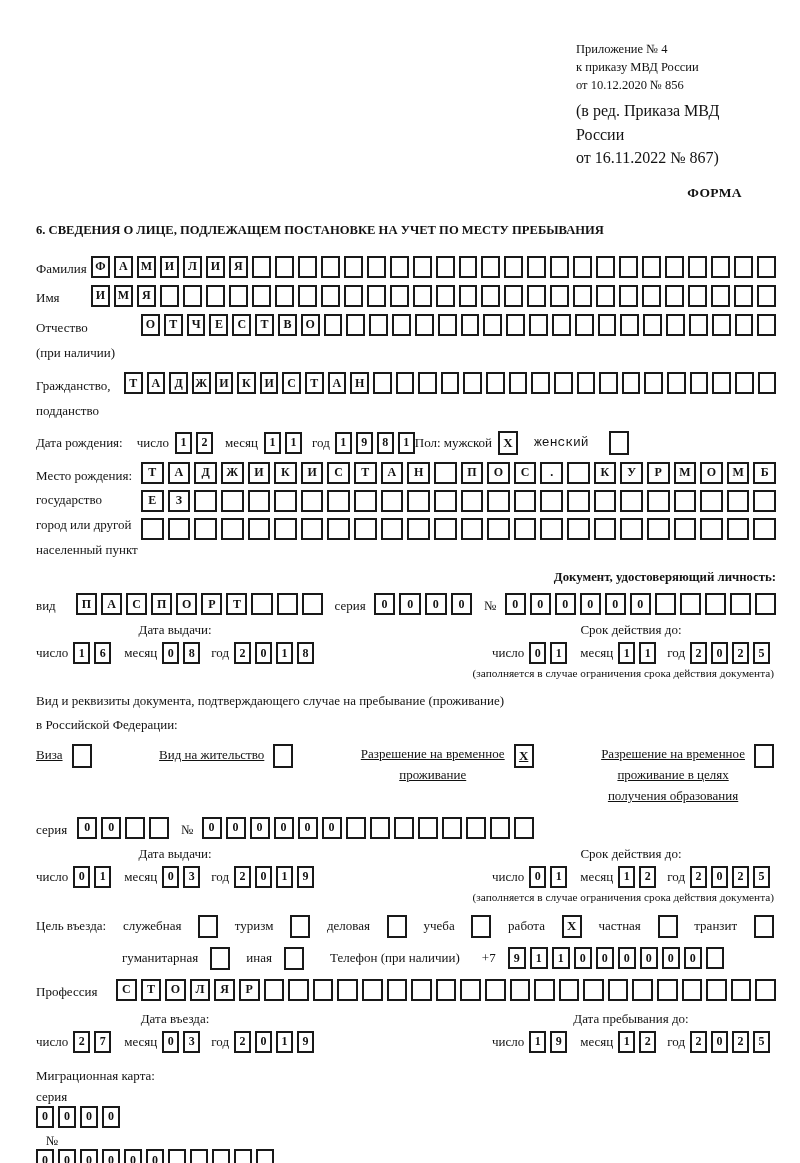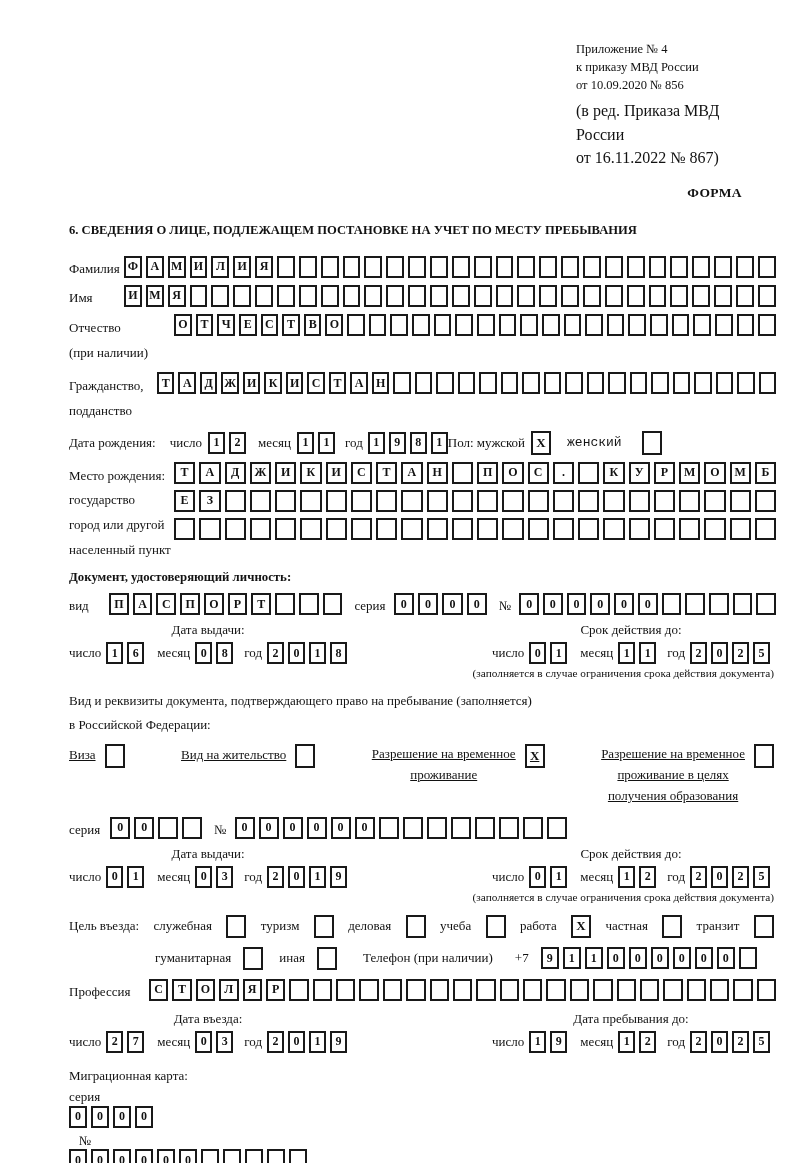--- a/index.html
+++ b/index.html
@@ -1,18 +1,18 @@
 <!DOCTYPE html>
 <html><head>
 <meta charset="utf-8">
 <style>
   * { box-sizing: border-box; }
   html,body { margin:0; padding:0; background:#fff; }
   body { font-family:"Liberation Serif","DejaVu Serif",serif; color:#121212; }
-  .page { width:800px; height:1163px; padding:40px 24px 10px 69px; overflow:hidden; background:#fff; }
+  .page { width:800px; height:1163px; padding:40px 24px 10px 36px; overflow:hidden; background:#fff; }
 
   
   .hdr { width:188px; margin-left:auto; margin-right:12px; font-size:12.5px; line-height:1.45; }
   .hdr-amend { margin-top:5px; font-size:16px; }
   .form-label { text-align:right; padding-right:34px; font-weight:bold; font-size:13.5px; margin-top:16px; letter-spacing:.4px; }
 
   .title { text-align:center; font-weight:bold; font-size:13.8px; line-height:1.6; margin-top:12px; }
   .blank-line { display:inline-block; width:56px; height:13px; border-bottom:2px solid #222; margin-left:10px; }
   .sec-heading { font-weight:bold; font-size:12.6px; margin-top:22px; margin-bottom:18px; }
 
@@ -24,21 +24,21 @@
   .cells.nofill { flex:none; }
   .cell { flex:1 1 0; min-width:0; height:22px; border:2px solid #191919; background:#fff;
           display:flex; align-items:center; justify-content:center; font-size:12px; font-weight:bold; }
   .cells-fixed .cell { flex:none; width:17px; }
   .cells-mid .cell { flex:none; width:18px; }
   .cells-wide .cell { flex:none; width:20px; }
   .w55{width:55px;} .w105{width:105px;} .w88{width:88px;} .w80{width:80px;} .w40{width:40px;} .w150{width:152px;}
   .mid { margin:0 8px 0 12px; }
   .f10{flex:10 1 0;} .f4{flex:4 1 0;} .f11{flex:11 1 0;}
 
-  .center-bold { text-align:left; font-weight:bold; font-size:12.8px; margin:8px 0 8px; }
+  .center-bold { text-align:right; font-weight:bold; font-size:12.8px; margin:8px 0 8px; }
 
   
   .datepair { display:flex; justify-content:space-between; padding-right:6px; margin-top:6px; }
   .dg { font-size:13px; text-align:center; }
   .dg-head { margin-bottom:4px; }
   .dg-row { display:flex; align-items:center; gap:5px; }
   .fineprint { font-size:11.3px; text-align:right; margin:3px 2px 10px 0; }
 
   .para { font-size:13px; line-height:1.8; margin-top:4px; }
 
@@ -60,21 +60,21 @@
   .rep-right .cells { margin-bottom:6px; }
 </style>
 </head>
 <body>
 
 <div class="page">
 
   <div class="hdr">
     <div>Приложение № 4</div>
     <div>к приказу МВД России</div>
-    <div>от 10.09.2020 № 856</div>
+    <div>от 10.12.2020 № 856</div>
     <div class="hdr-amend">
       <div>(в ред. Приказа МВД России</div>
       <div>от 16.11.2022 № 867)</div>
     </div>
   </div>
   <div class="form-label">ФОРМА</div>
 
 
   <div class="sec-heading">6. СВЕДЕНИЯ О ЛИЦЕ, ПОДЛЕЖАЩЕМ ПОСТАНОВКЕ НА УЧЕТ ПО МЕСТУ ПРЕБЫВАНИЯ</div>
 
@@ -419,21 +419,21 @@
             <span class="cell">0</span>
             <span class="cell">2</span>
             <span class="cell">5</span>
           </span>
       </div>
     </div>
   </div>
   <div class="fineprint">(заполняется в случае ограничения срока действия документа)</div>
 
   <div class="para">
-    <div>Вид и реквизиты документа, подтверждающего право на пребывание (заполняется)</div>
+    <div>Вид и реквизиты документа, подтверждающего случае на пребывание (проживание)</div>
     <div>в Российской Федерации:</div>
   </div>
   <div class="opts">
     <div class="opt">
       <span style="padding-top:3px;">Виза</span>
       <span class="cb"></span>
     </div>
     <div class="opt">
       <span style="padding-top:3px;">Вид на жительство</span>
       <span class="cb"></span>

